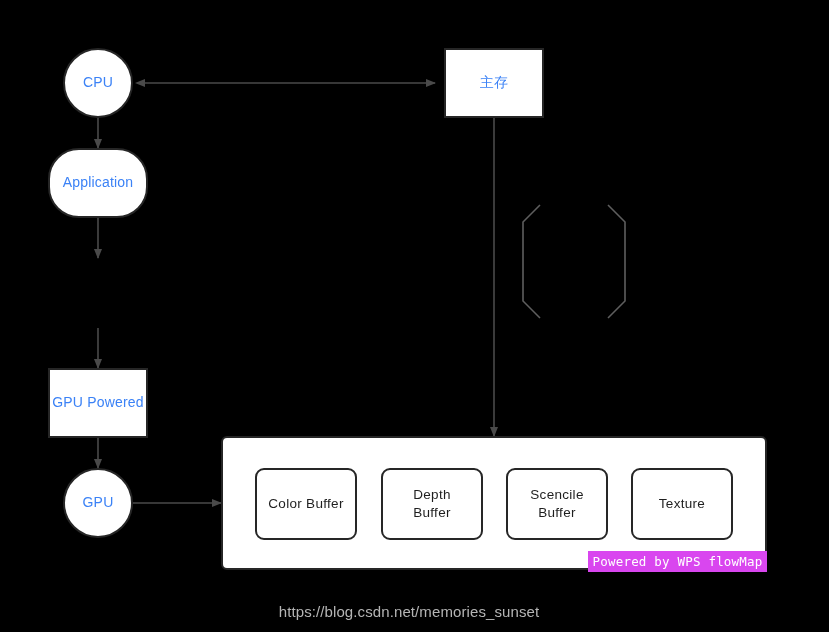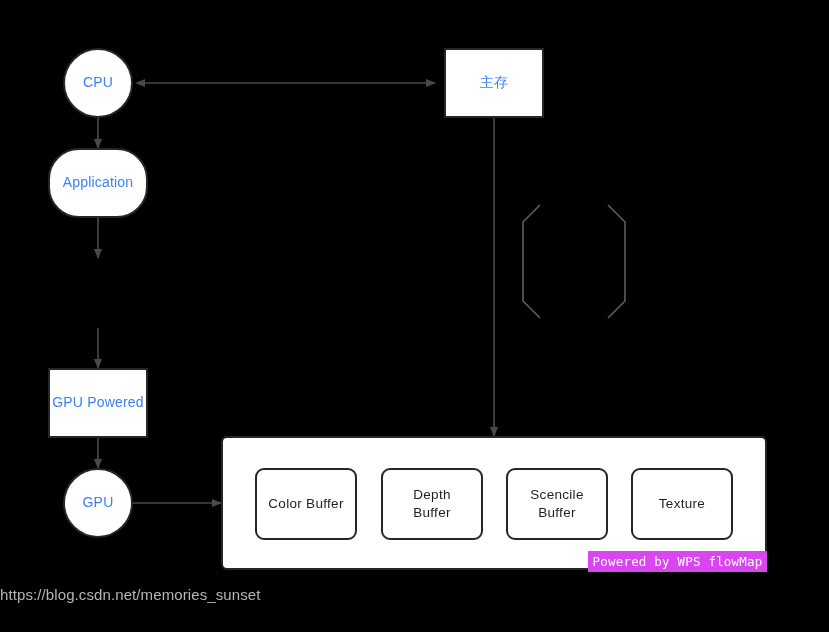--- a/index.html
+++ b/index.html
@@ -114,23 +114,23 @@
     font-family: "DejaVu Sans", "Liberation Sans", sans-serif;
     font-size: 13px;
     line-height: 1.45;
     white-space: pre-line;
   }
 
   
   #source-url {
     position: absolute;
     left: 0;
-    top: 586px;
+    top: 603px;
     width: 818px;
-    text-align: left;
+    text-align: center;
     color: #b5b5b5;
     font-size: 15px;
     letter-spacing: 0.1px;
   }
 
   svg { display: block; }
 </style>
 </head>
 <body>
 

